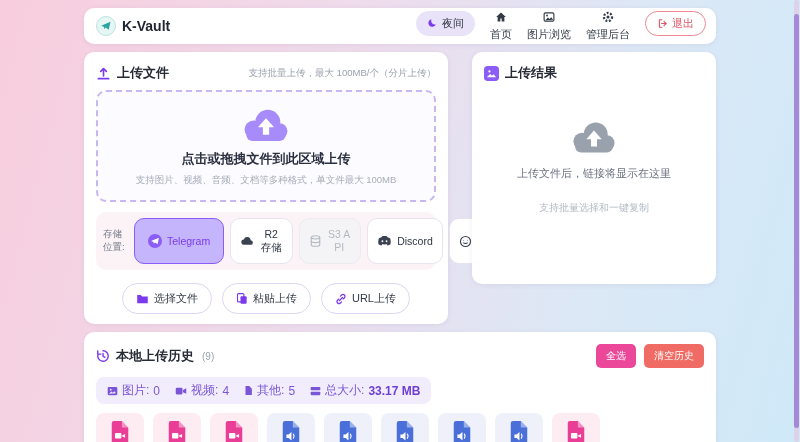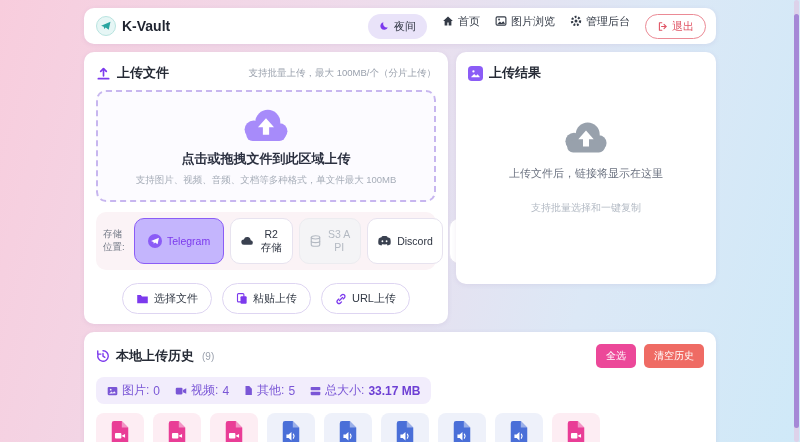--- a/index.html
+++ b/index.html
@@ -11,28 +11,28 @@
   }
   .wrap { width:632px; margin:0 auto; padding-top:8px; }
   .card { background:#fff; border-radius:10px; box-shadow:0 1px 5px rgba(120,80,160,.10); }
 
   
   .topbar { height:36px; display:flex; align-items:center; justify-content:space-between; padding:0 10px 0 12px; }
   .logo { display:flex; align-items:center; gap:6px; font-weight:bold; font-size:14px; color:#1f2430; }
   .logo-badge { width:20px; height:20px; border-radius:50%; background:#e6f6f5; border:1px solid #b9e4e0;
     display:flex; align-items:center; justify-content:center; color:#2aa5a0; }
   .navbar { display:flex; align-items:flex-start; gap:15px; }
-  .nav-link { display:flex; align-items:center; gap:4px; font-size:11px; color:#333a46; cursor:pointer; background:none; border:none; font-family:inherit; }
+  .nav-link { display:flex; align-items:center; gap:4px; font-size:11px; color:#333a46; cursor:pointer; background:none; border:none; font-family:inherit;flex-direction:column; }
   .nav-pill-night { display:flex; align-items:center; gap:4px; font-size:11px; color:#2f3542; cursor:pointer;
     background:#e9e3f9; border:none; border-radius:14px; padding:5px 11px; font-family:inherit; }
   .nav-pill-logout { display:flex; align-items:center; gap:4px; font-size:11px; color:#e05565; cursor:pointer;
     background:transparent; border:1px solid #eb8a95; border-radius:14px; padding:4px 11px; font-family:inherit; }
 
   
-  .main-row { display:flex; gap:8px; margin-top:8px;border-radius:11px; }
+  .main-row { display:flex; gap:24px; margin-top:8px;border-radius:11px; }
   .panel-upload { width:364px; height:272px; padding:12px; }
   .panel-result { flex:1; height:232px; padding:12px; }
   .panel-head { display:flex; align-items:center; justify-content:space-between; }
   .panel-title { display:flex; align-items:center; gap:6px; font-size:13px; font-weight:bold; color:#262b36; }
   .head-hint { font-size:9.5px; color:#9aa1ad; }
 
   .dropzone { margin-top:8px; height:112px; border:2px dashed #c7b6ef; border-radius:10px; background:#fcfbff;
     display:flex; flex-direction:column; align-items:center; justify-content:center; cursor:pointer; }
   .dz-title { font-size:13px; font-weight:bold; color:#2b3040; margin-top:5px; }
   .dz-sub { font-size:9.5px; color:#a6adb8; margin-top:6px; }

